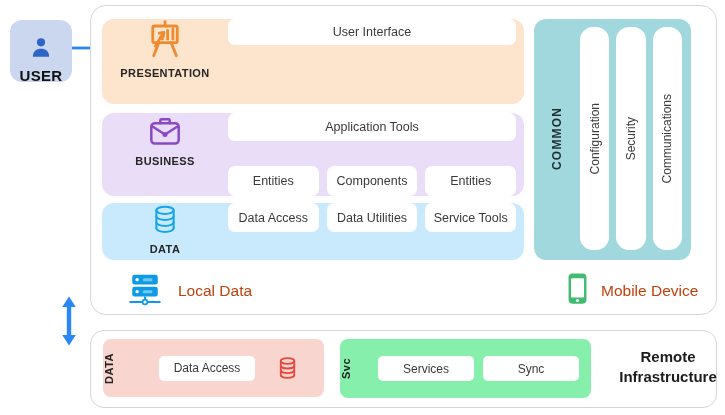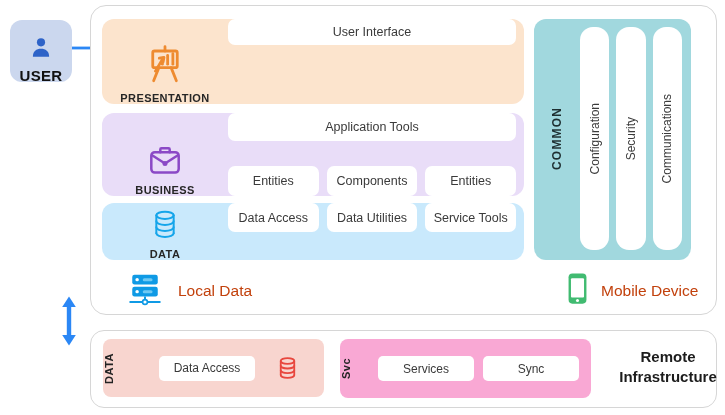--- a/index.html
+++ b/index.html
@@ -15,21 +15,21 @@
   .user-box .label{font-size:15px;font-weight:700;color:#111;letter-spacing:.3px;}
 
   .arrow-h{position:absolute;left:71px;top:41px;}
   .arrow-v{position:absolute;left:60px;top:296px;}
 
   
   .layer{position:absolute;border-radius:12px;display:flex;box-sizing:border-box;}
   .layer-presentation{left:11px;top:13px;width:422px;height:85px;background:#fce4cd;}
   .layer-business{left:11px;top:107px;width:422px;height:83px;background:#e9ddf8;}
   .layer-data{left:11px;top:197px;width:422px;height:57px;background:#c9e9fc;}
-  .layer-label{width:126px;display:flex;flex-direction:column;align-items:center;justify-content:flex-end;gap:2px;}
+  .layer-label{width:126px;display:flex;flex-direction:column;align-items:center;justify-content:flex-start;gap:2px;}
   .layer-label .name{font-size:11px;font-weight:700;color:#262626;letter-spacing:.4px;}
   .layer-content{flex:1;display:flex;flex-direction:column;justify-content:space-between;gap:10px;padding-right:8px;}
   .box{background:#fff;border-radius:7px;display:flex;align-items:center;justify-content:center;
     font-size:12.5px;color:#3a3a3a;box-sizing:border-box;}
   .row3{display:flex;gap:8px;}
   .row3 .box{flex:1;height:30px;}
   .layer-presentation .box{height:26px;}
   .layer-data .row3 .box{height:29px;}
   .box-facade{height:28px;}
 
@@ -47,21 +47,21 @@
 
   
   .footer-item{position:absolute;display:flex;align-items:center;}
   .footer-left{left:36px;top:264px;gap:15px;}
   .footer-right{left:476px;top:266px;gap:13px;}
   .footer-item .label{font-size:15.5px;font-weight:500;color:#c2410c;}
 
   
   .remote-group{position:absolute;display:flex;align-items:center;box-sizing:border-box;}
   .remote-data{left:12px;top:8px;width:221px;height:58px;background:#f8d5cf;border-radius:8px;}
-  .remote-svc{left:249px;top:8px;width:251px;height:59px;background:#f9a8d4;border-radius:8px;}
+  .remote-svc{left:249px;top:8px;width:251px;height:59px;background:#86efac;border-radius:8px;}
   .remote-vlabel{font-size:11px;font-weight:700;color:#232323;letter-spacing:.5px;}
   .remote-box{background:#fff;border-radius:5px;height:25px;display:flex;align-items:center;justify-content:center;
     font-size:12px;color:#3a3a3a;}
   .remote-title{position:absolute;left:506px;top:16px;width:142px;text-align:center;
     font-size:15px;font-weight:600;color:#1c1c1c;line-height:1.35;}
 </style>
 </head>
 <body>
 
 <div class="user-box">

